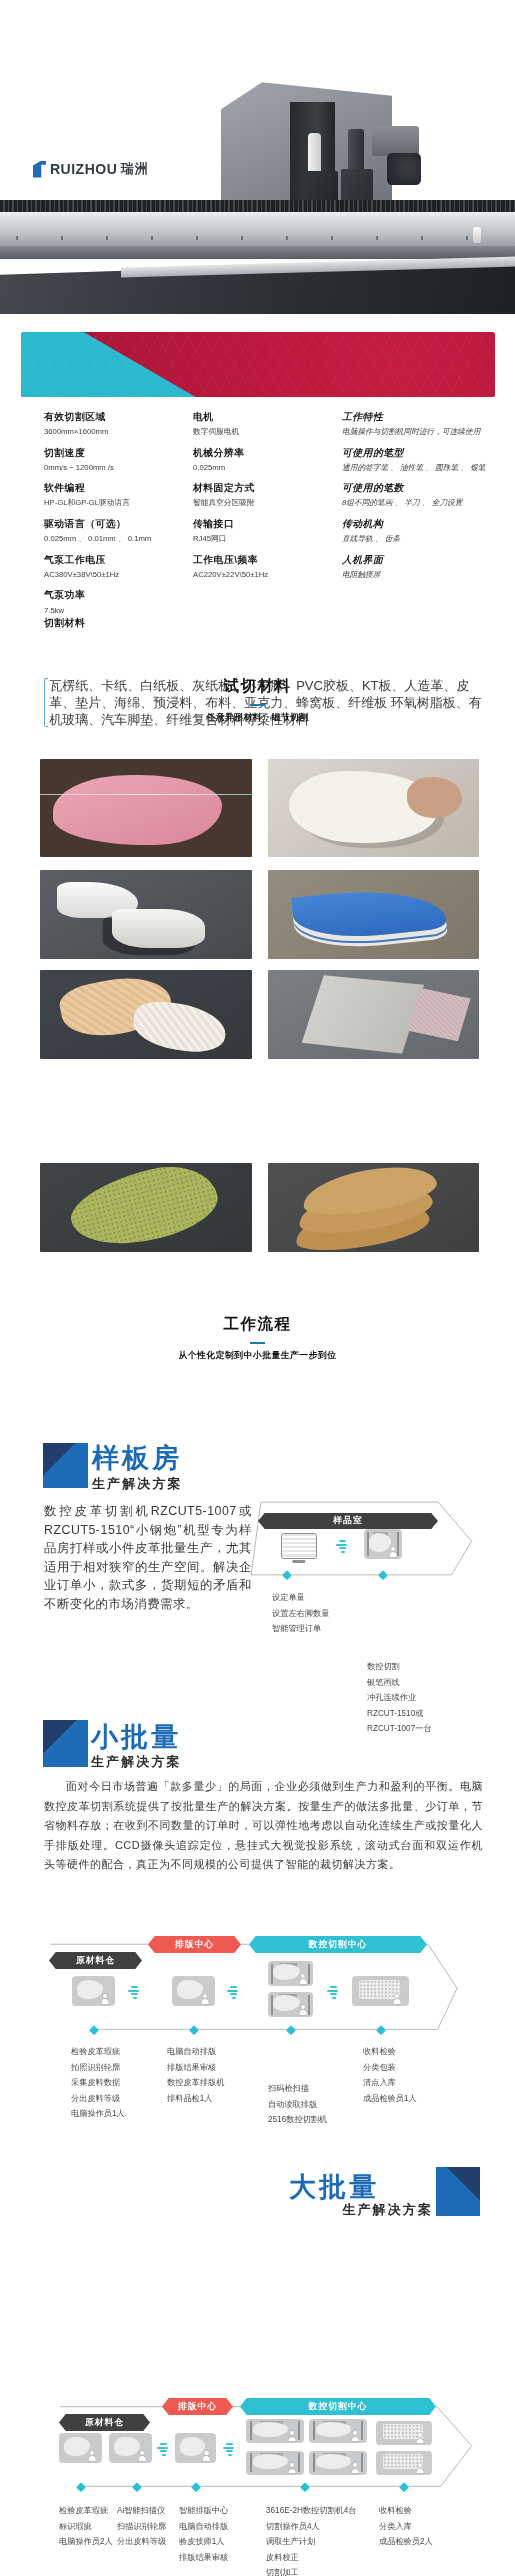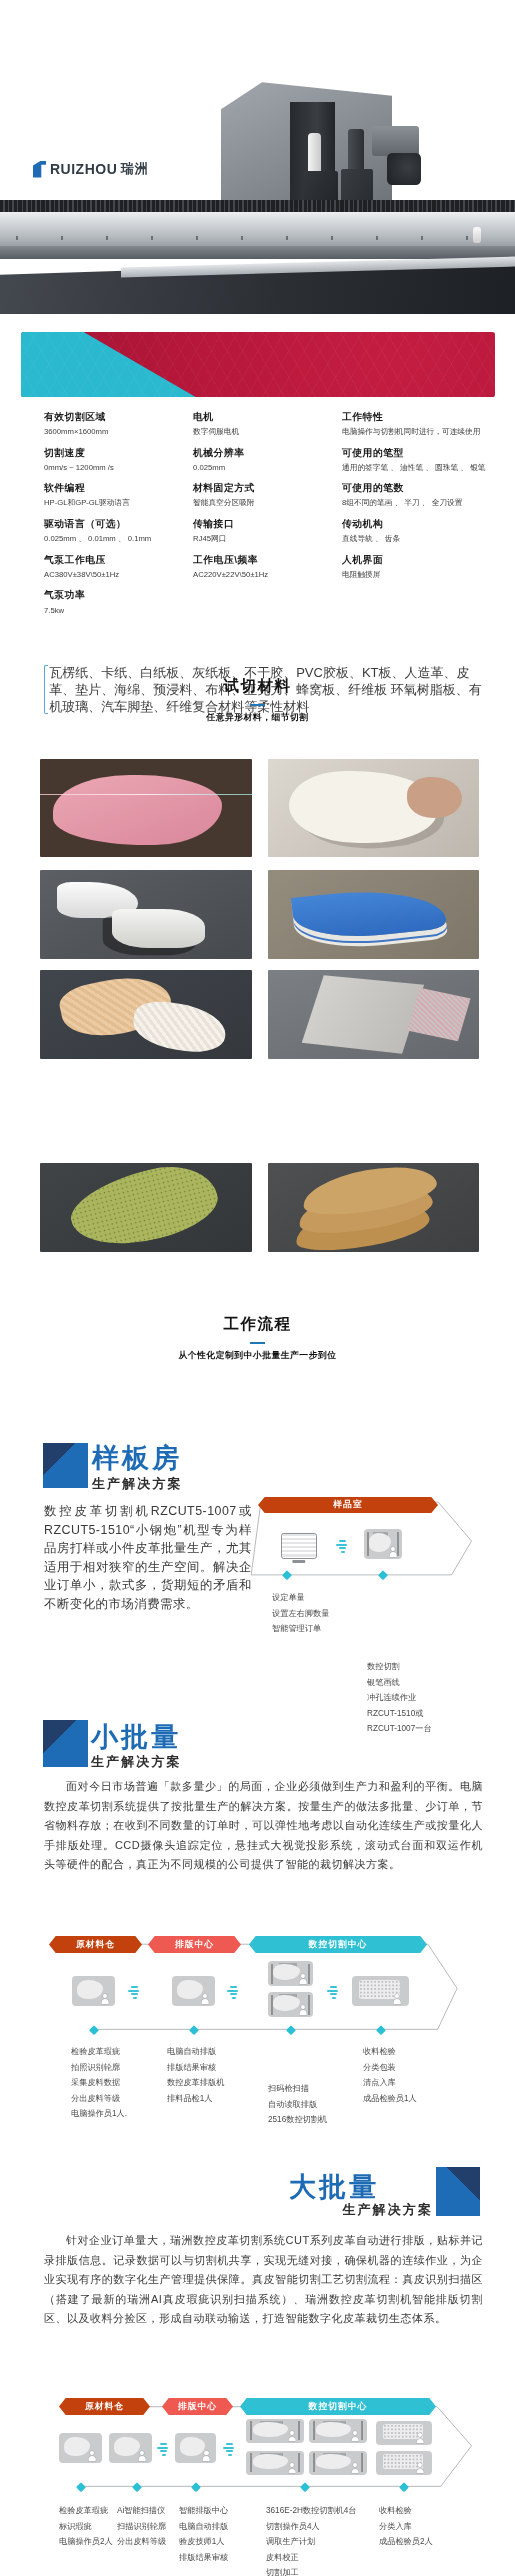--- a/index.html
+++ b/index.html
@@ -33,21 +33,21 @@
   .m-roller { left:473px; top:150px; width:8.2px; height:15.5px; background:linear-gradient(#fafafa,#cfcfcf); border-radius:3.1px; }
 
   
   .banner { left:20.6px; top:332px; width:474px; height:65px; border-radius:2.6px; overflow:hidden; background:radial-gradient(circle at 78% 40%,#c41d42 0%,#b5173a 55%,#a31434 100%); }
   .banner::before { content:''; position:absolute; left:0; top:0; width:175px; height:100%; background:#2bb9cf; clip-path:polygon(0 0,36% 0,100% 100%,0 100%); }
   .banner::after { content:''; position:absolute; inset:0; background:repeating-linear-gradient(60deg,rgba(255,255,255,.035) 0 1px,transparent 1px 13.4px),repeating-linear-gradient(-60deg,rgba(255,255,255,.03) 0 1px,transparent 1px 13.4px); }
 
   
   .specs { left:44px; top:411px; width:448px; display:flex; }
   .spec-col { width:149px; }
-  .spec-col.c3 { width:144px; }
+  .spec-col.c3 { width:144px;font-style:italic; }
   .spec-item { margin-bottom:9.8px; }
   .spec-item h4 { font-size:9.8px; font-weight:bold; color:#1c1c1c; margin-bottom:3.1px; letter-spacing:0.5px; }
   .spec-item p { font-size:7.7px; color:#3c3c3c; line-height:9.8px; }
   .material { left:44px; top:617px; width:443px; }
   .material h4 { font-size:9.8px; font-weight:bold; color:#1c1c1c; margin-bottom:4.1px; letter-spacing:0.5px; }
   .material .mat-wrap { position:relative; padding-left:5.2px; }
   .material .mat-wrap::before { content:''; position:absolute; left:0; top:1px; bottom:1px; width:3.1px; border-left:1px solid #5aa7d6; border-top:1px solid #5aa7d6; border-bottom:1px solid #5aa7d6; border-radius:2.1px 0 0 2.1px; }
   .material p { font-size:13px; color:#3c3c3c; line-height:17px;margin-top:47px; }
 
   
@@ -77,21 +77,21 @@
   .sol-square { width:45px; background:linear-gradient(135deg,#223f6b 0 36%,#1e6cb5 36% 100%); }
   .sol-square.flip { background:linear-gradient(225deg,#223f6b 0 36%,#1e6cb5 36% 100%); }
   .sol-title { font-size:27px; font-weight:bold; color:#1d6bb4; letter-spacing:3.1px; }
   .sol-sub { font-size:13px; font-weight:bold; color:#2e2e2e; letter-spacing:2.1px; }
   .sol-para { font-size:12.4px; color:#3a3a3a; line-height:18.5px; text-align:justify; letter-spacing:0.5px; }
   .sol-para.wide { font-size:11px; line-height:19.6px; text-indent:2em; }
 
   
   .flow-svg path { fill:none; stroke:#9fa4a8; stroke-width:1.5; }
   .fbadge { color:#fff; font-size:8.8px; font-weight:bold; letter-spacing:1px; display:flex; align-items:center; justify-content:center; clip-path:polygon(6.7px 0,calc(100% - 6.7px) 0,100% 50%,calc(100% - 6.7px) 100%,6.7px 100%,0 50%); }
-  .fbadge.blue { background:#c2410c; } .fbadge.red { background:#ee5a52; } .fbadge.teal { background:#2fc0d4; }
+  .fbadge.blue { background:#404040;margin-top:16px; } .fbadge.red { background:#ee5a52; } .fbadge.teal { background:#2fc0d4; }
   .station { background:#c9cbcd; border-radius:4.1px; }
   .station .leather { position:absolute; left:12%; top:13%; width:60%; height:64%; background:#ededee; border-radius:40% 60% 55% 45%/50% 45% 60% 40%; }
   .station.dots .leather { border-radius:10%; width:72%; background-image:radial-gradient(#bfc1c3 0.7px,transparent 1px); background-size:3.6px 3.6px; }
   .station .person { position:absolute; right:14%; bottom:8%; width:7.7px; height:9.8px; }
   .station .person::before { content:''; position:absolute; top:0; left:50%; transform:translateX(-50%); width:4.1px; height:4.1px; border-radius:50%; background:#fff; box-shadow:0 0 0 0.5px #aeb0b2; }
   .station .person::after { content:''; position:absolute; bottom:0; left:50%; transform:translateX(-50%); width:6.7px; height:4.6px; border-radius:3.6px 3.6px 0 0; background:#fff; box-shadow:0 0 0 0.5px #aeb0b2; }
   .station.machine { background-image:linear-gradient(#8f9295,#8f9295),linear-gradient(#8f9295,#8f9295),linear-gradient(#a5a8ab,#a5a8ab); background-repeat:no-repeat; background-size:2.1px 80%,2.1px 80%,40% 4.6px; background-position:7% 50%,93% 50%,40% 12%; }
   .icon-computer { border:1.5px solid #8d9094; border-radius:2.6px; background:repeating-linear-gradient(#e3e5e7 0 2.1px,#fff 2.1px 4.1px); background-clip:padding-box; }
   .icon-computer::after { content:''; position:absolute; left:50%; bottom:-4.6px; transform:translateX(-50%); width:13.4px; height:3.1px; background:#8d9094; border-radius:1px; }
   .flow-arrow { display:flex; flex-direction:column; gap:1.5px; }
@@ -199,20 +199,21 @@
           <h4>传动机构</h4>
           <p>直线导轨 、 齿条</p>
         </div>
       <div class="spec-item">
           <h4>人机界面</h4>
           <p>电阻触摸屏</p>
         </div>
     </div>
   </div>
   <div class="abs material">
+    <h4>切割材料</h4>
     <div class="mat-wrap">
       <p>瓦楞纸、卡纸、白纸板、灰纸板、不干胶、PVC胶板、KT板、人造革、皮革、垫片、海绵、预浸料、布料、亚克力、蜂窝板、纤维板 环氧树脂板、有机玻璃、汽车脚垫、纤维复合材料等柔性材料</p>
     </div>
   </div>
 
   <div class="abs sec-head" style="top:676px;">
     <h2>试切材料</h2>
     <div class="dash"></div>
     <div class="sub">任意异形材料，细节切割</div>
   </div>
@@ -357,21 +358,20 @@
   <div class="abs steps" style="left:363px;top:2044px;">
     <div>收料检验</div>
     <div>分类包装</div>
     <div>清点入库</div>
     <div>成品检验员1人</div>
   </div>
 
   <div class="abs sol-square flip" style="left:436px;top:2167px;height:49px;width:44px;"></div>
   <div class="abs sol-title" style="left:289px;top:2169px;width:144px;">大批量</div>
   <div class="abs sol-sub" style="left:289px;top:2201px;width:144px;text-align:right;">生产解决方案</div>
-  <div class="abs sol-para wide" style="left:44px;top:2231px;width:439px;">针对企业订单量大，瑞洲数控皮革切割系统CUT系列皮革自动进行排版，贴标并记录排版信息。记录数据可以与切割机共享，实现无缝对接，确保机器的连续作业，为企业实现有序的数字化生产管理提供保障。真皮智能切割工艺切割流程：真皮识别扫描区（搭建了最新的瑞洲AI真皮瑕疵识别扫描系统）、瑞洲数控皮革切割机智能排版切割区、以及收料分捡区，形成自动联动输送，打造智能数字化皮革裁切生态体系。</div>
 
   <svg class="abs flow-svg" style="left:54px;top:2398px;" width="453" height="95" viewBox="0 0 880 185">
     <path d="M10,17 L745,17 L812,93 L752,172 L45,172"></path>
   </svg>
   <div class="abs fbadge blue" style="left:59px;top:2398px;width:91px;height:17px;">原材料仓</div>
   <div class="abs fbadge red" style="left:162px;top:2398px;width:71px;height:17px;">排版中心</div>
   <div class="abs fbadge teal" style="left:240px;top:2398px;width:196px;height:17px;">数控切割中心</div>
   <div class="abs station" style="left:59px;top:2433px;width:43px;height:30px;">
       <div class="leather"></div>
       <div class="person"></div>

